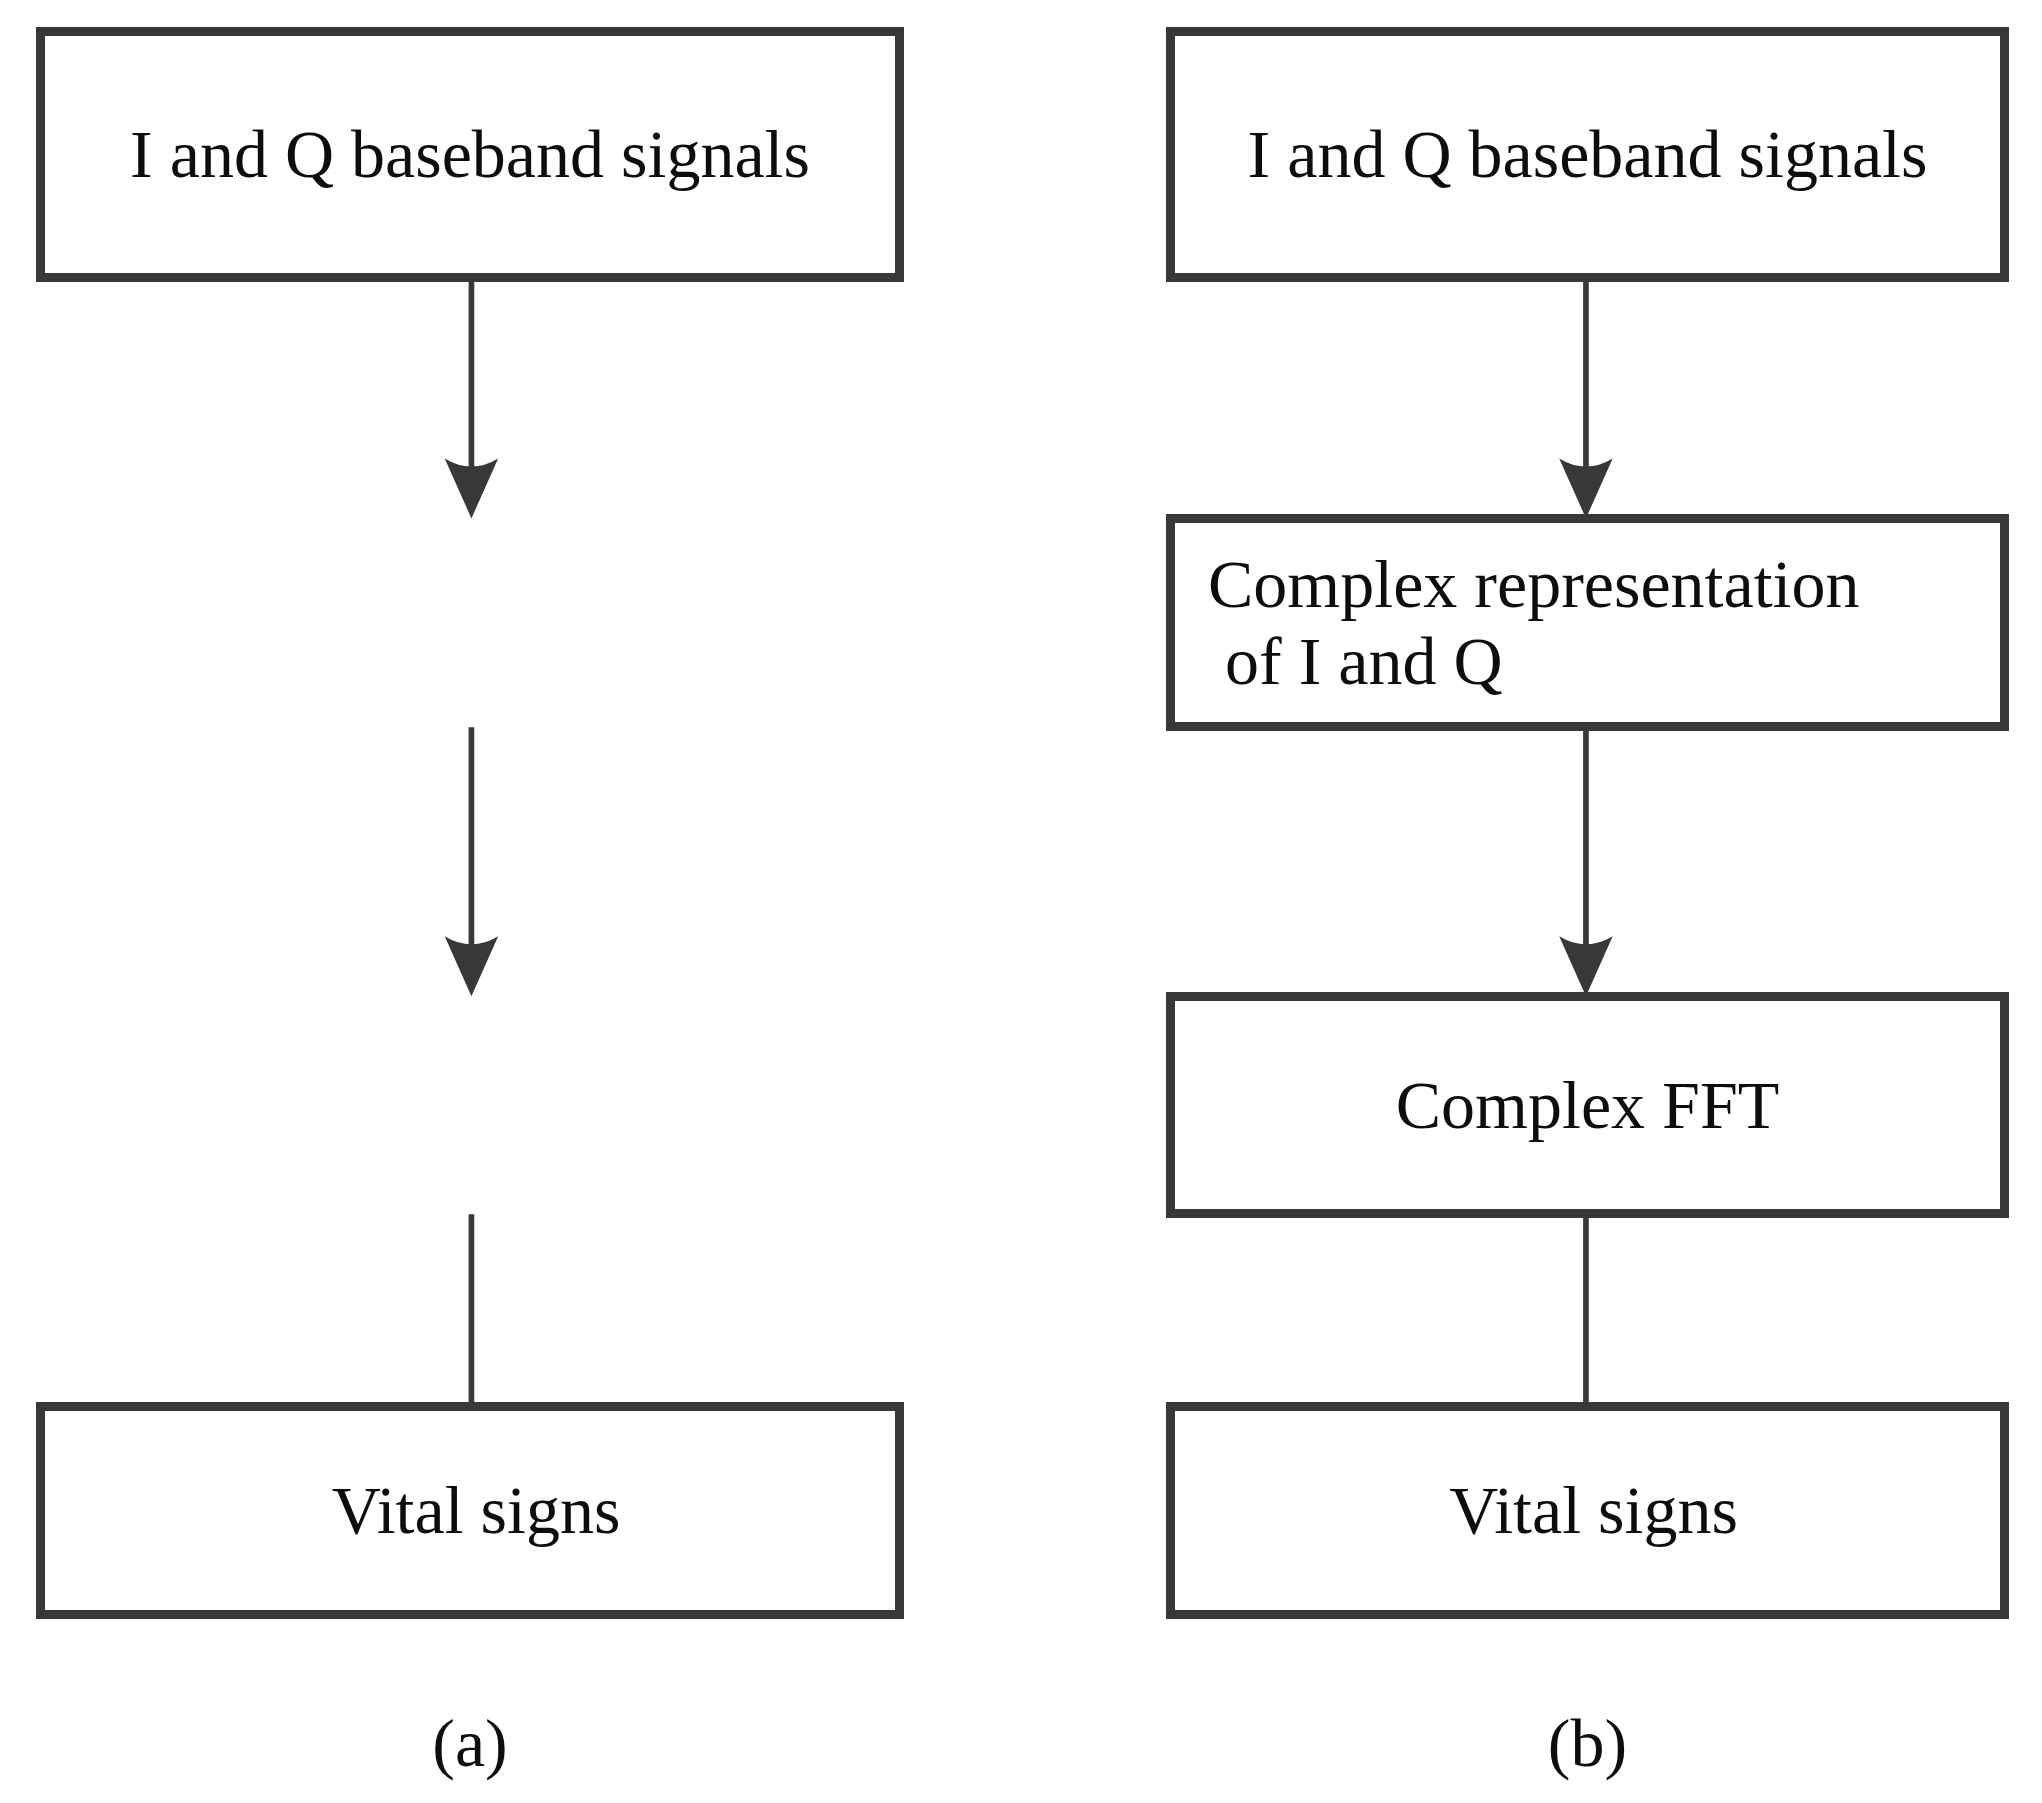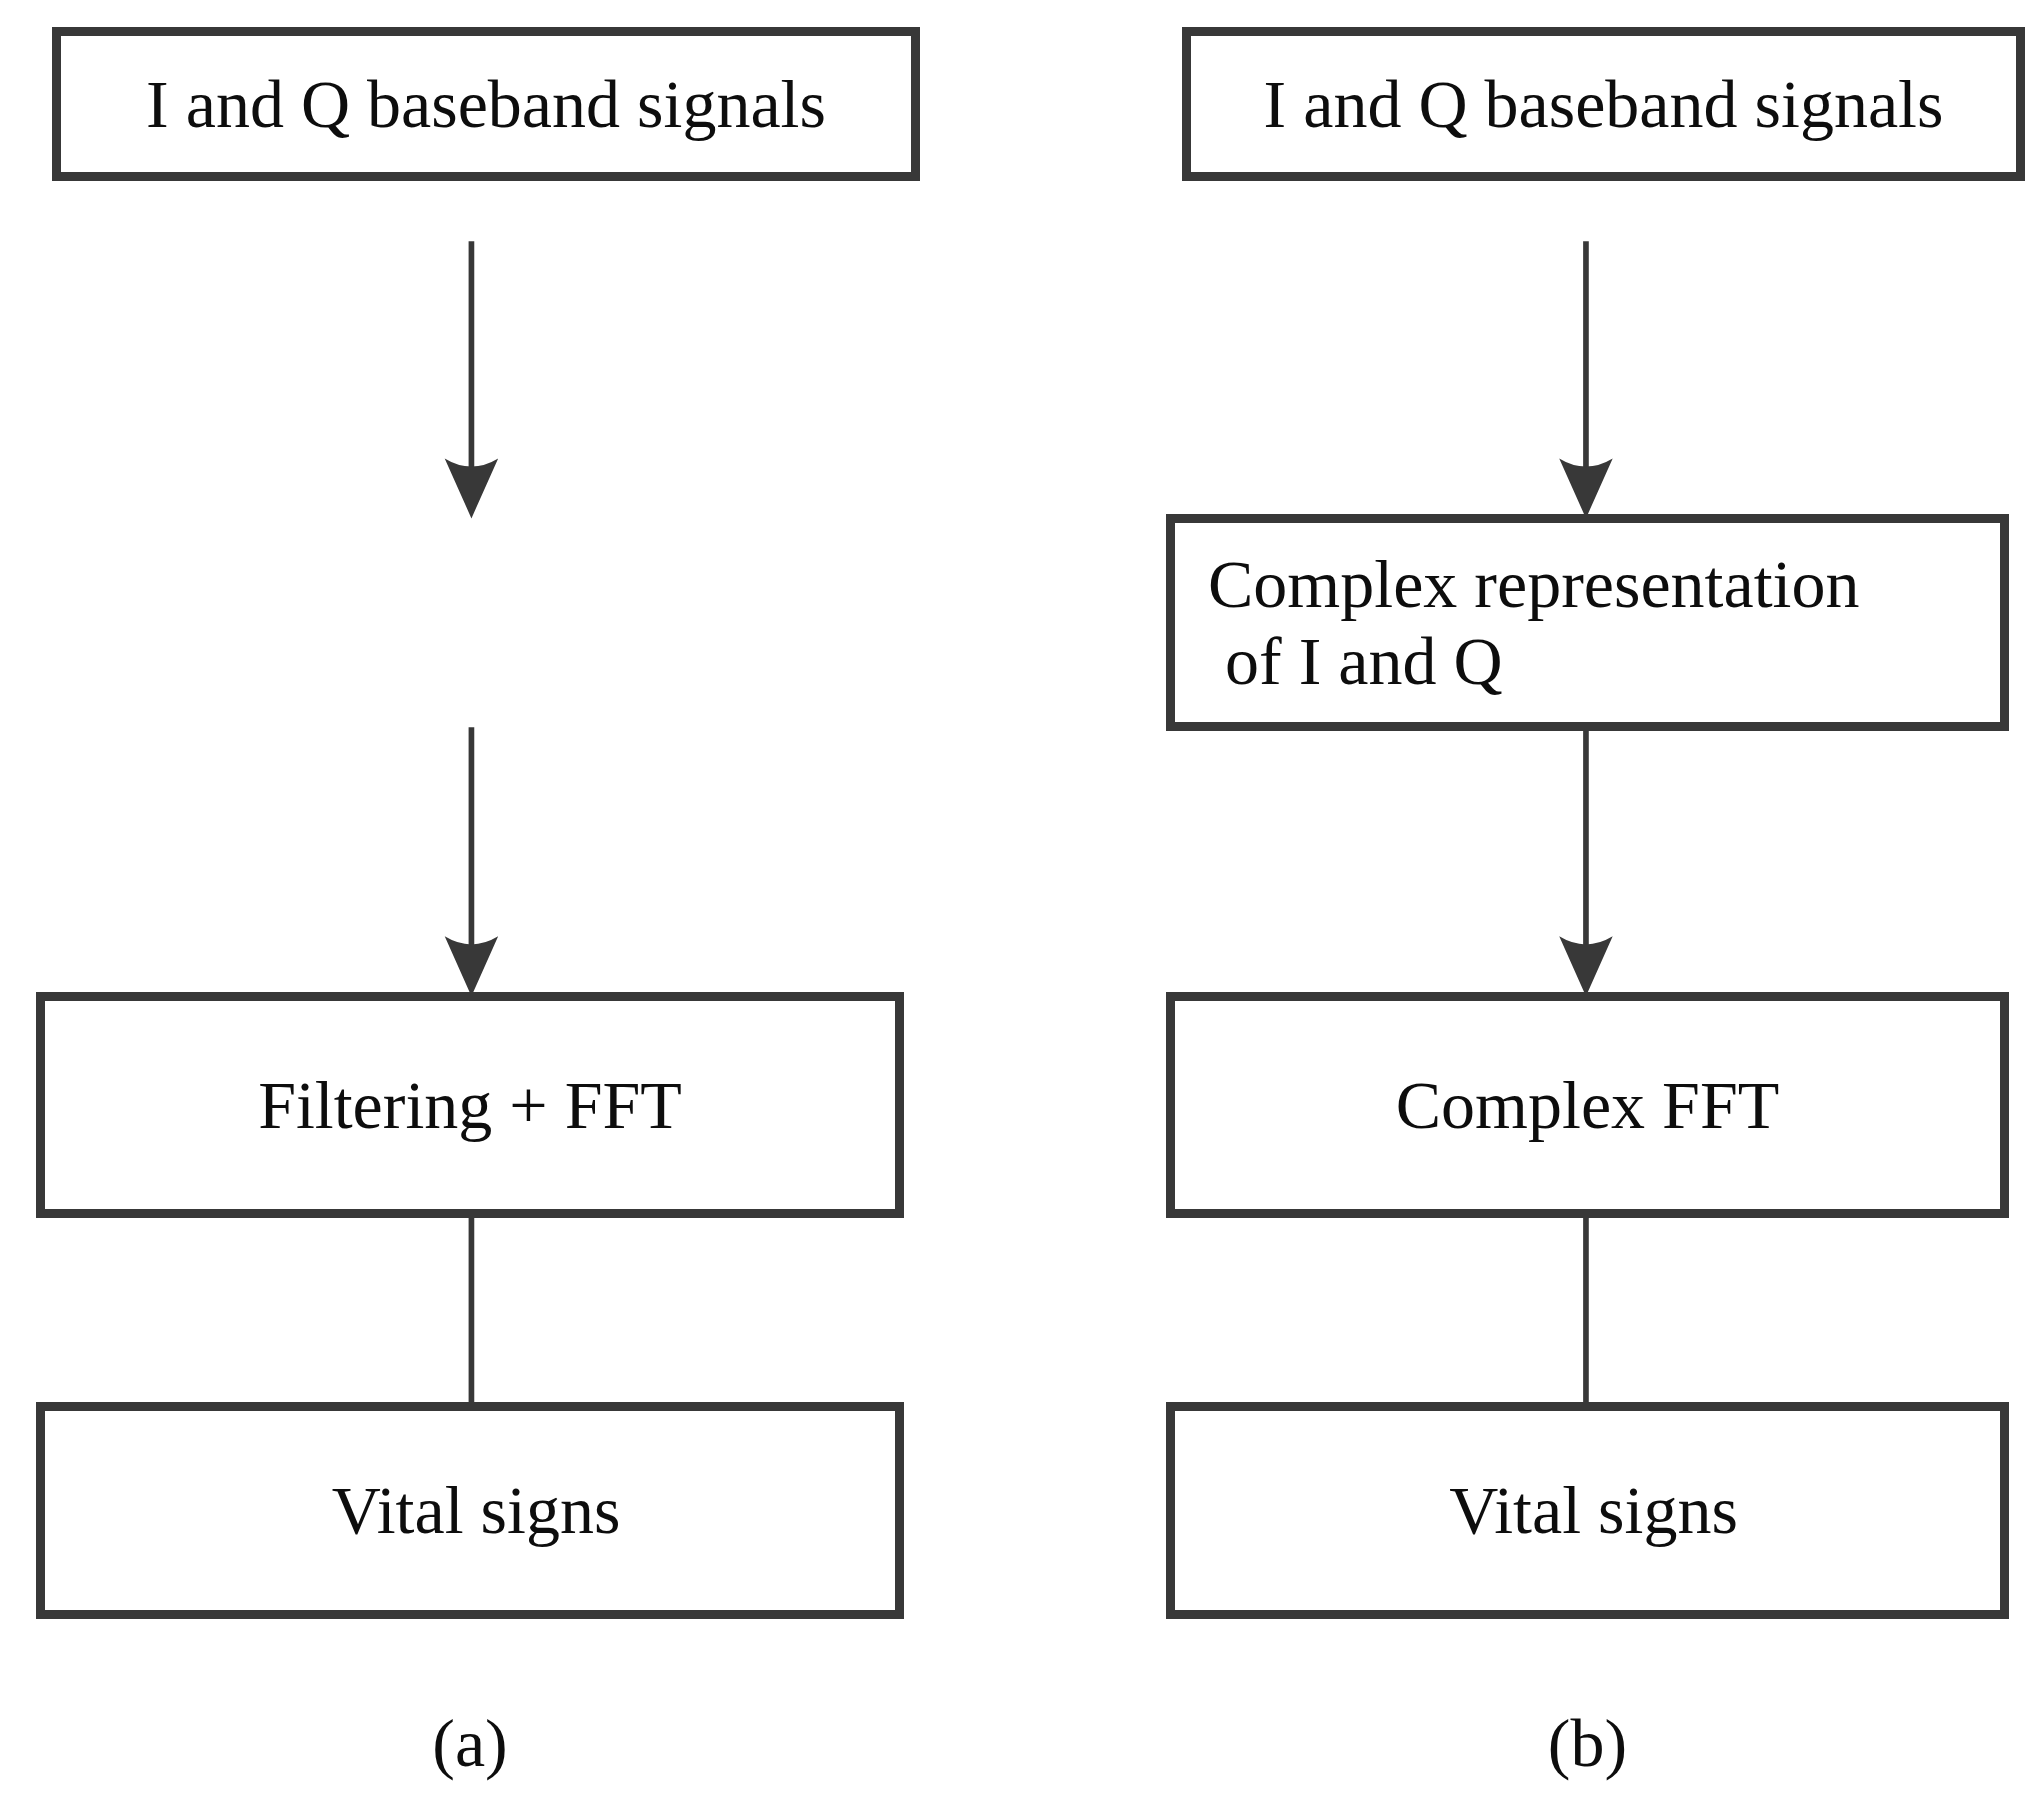--- a/index.html
+++ b/index.html
@@ -35,21 +35,21 @@
     line-height:1.12;
   }
   .box .txt{
     white-space:pre-wrap;
     text-align:left;
   }
   .box.align-left{justify-content:flex-start;}
   
   .col-a{left:36px;width:868px;}
   .col-b{left:1166px;width:843px;}
-  .row-1{top:27px;height:154px;margin-left:16px;}
+  .row-1{top:27px;height:255px;}
   .row-2{top:514px;height:217px;}
   .row-3{top:992px;height:226px;}
   .row-4{top:1402px;height:217px;padding-left:12px;}
   .box.a2{padding-left:134px;}
   .box.b2{padding-left:33px;}
   .caption{
     position:absolute;
     top:1695px;
     height:97px;
     font-size:68px;
@@ -91,23 +91,20 @@
     </g>
     <g>
       <line x1="1958" y1="1499" x2="1958" y2="1760" stroke="#383838" stroke-width="7"></line>
       <path d="M1958,1820 L1925,1746 Q1958,1766 1991,1746 Z" fill="#383838"></path>
     </g>
   </svg>
 
   <div class="box col-a row-1">
     <span class="txt">I and Q baseband signals</span>
   </div>
-  <div class="box col-a row-3">
-    <span class="txt">Filtering + FFT</span>
-  </div>
   <div class="box col-a row-4">
     <span class="txt">Vital signs</span>
   </div>
   <div class="caption cap-a">(a)</div>
 
   <div class="box col-b row-1">
     <span class="txt">I and Q baseband signals</span>
   </div>
   <div class="box col-b row-2 b2 align-left">
     <span class="txt">Complex representation

